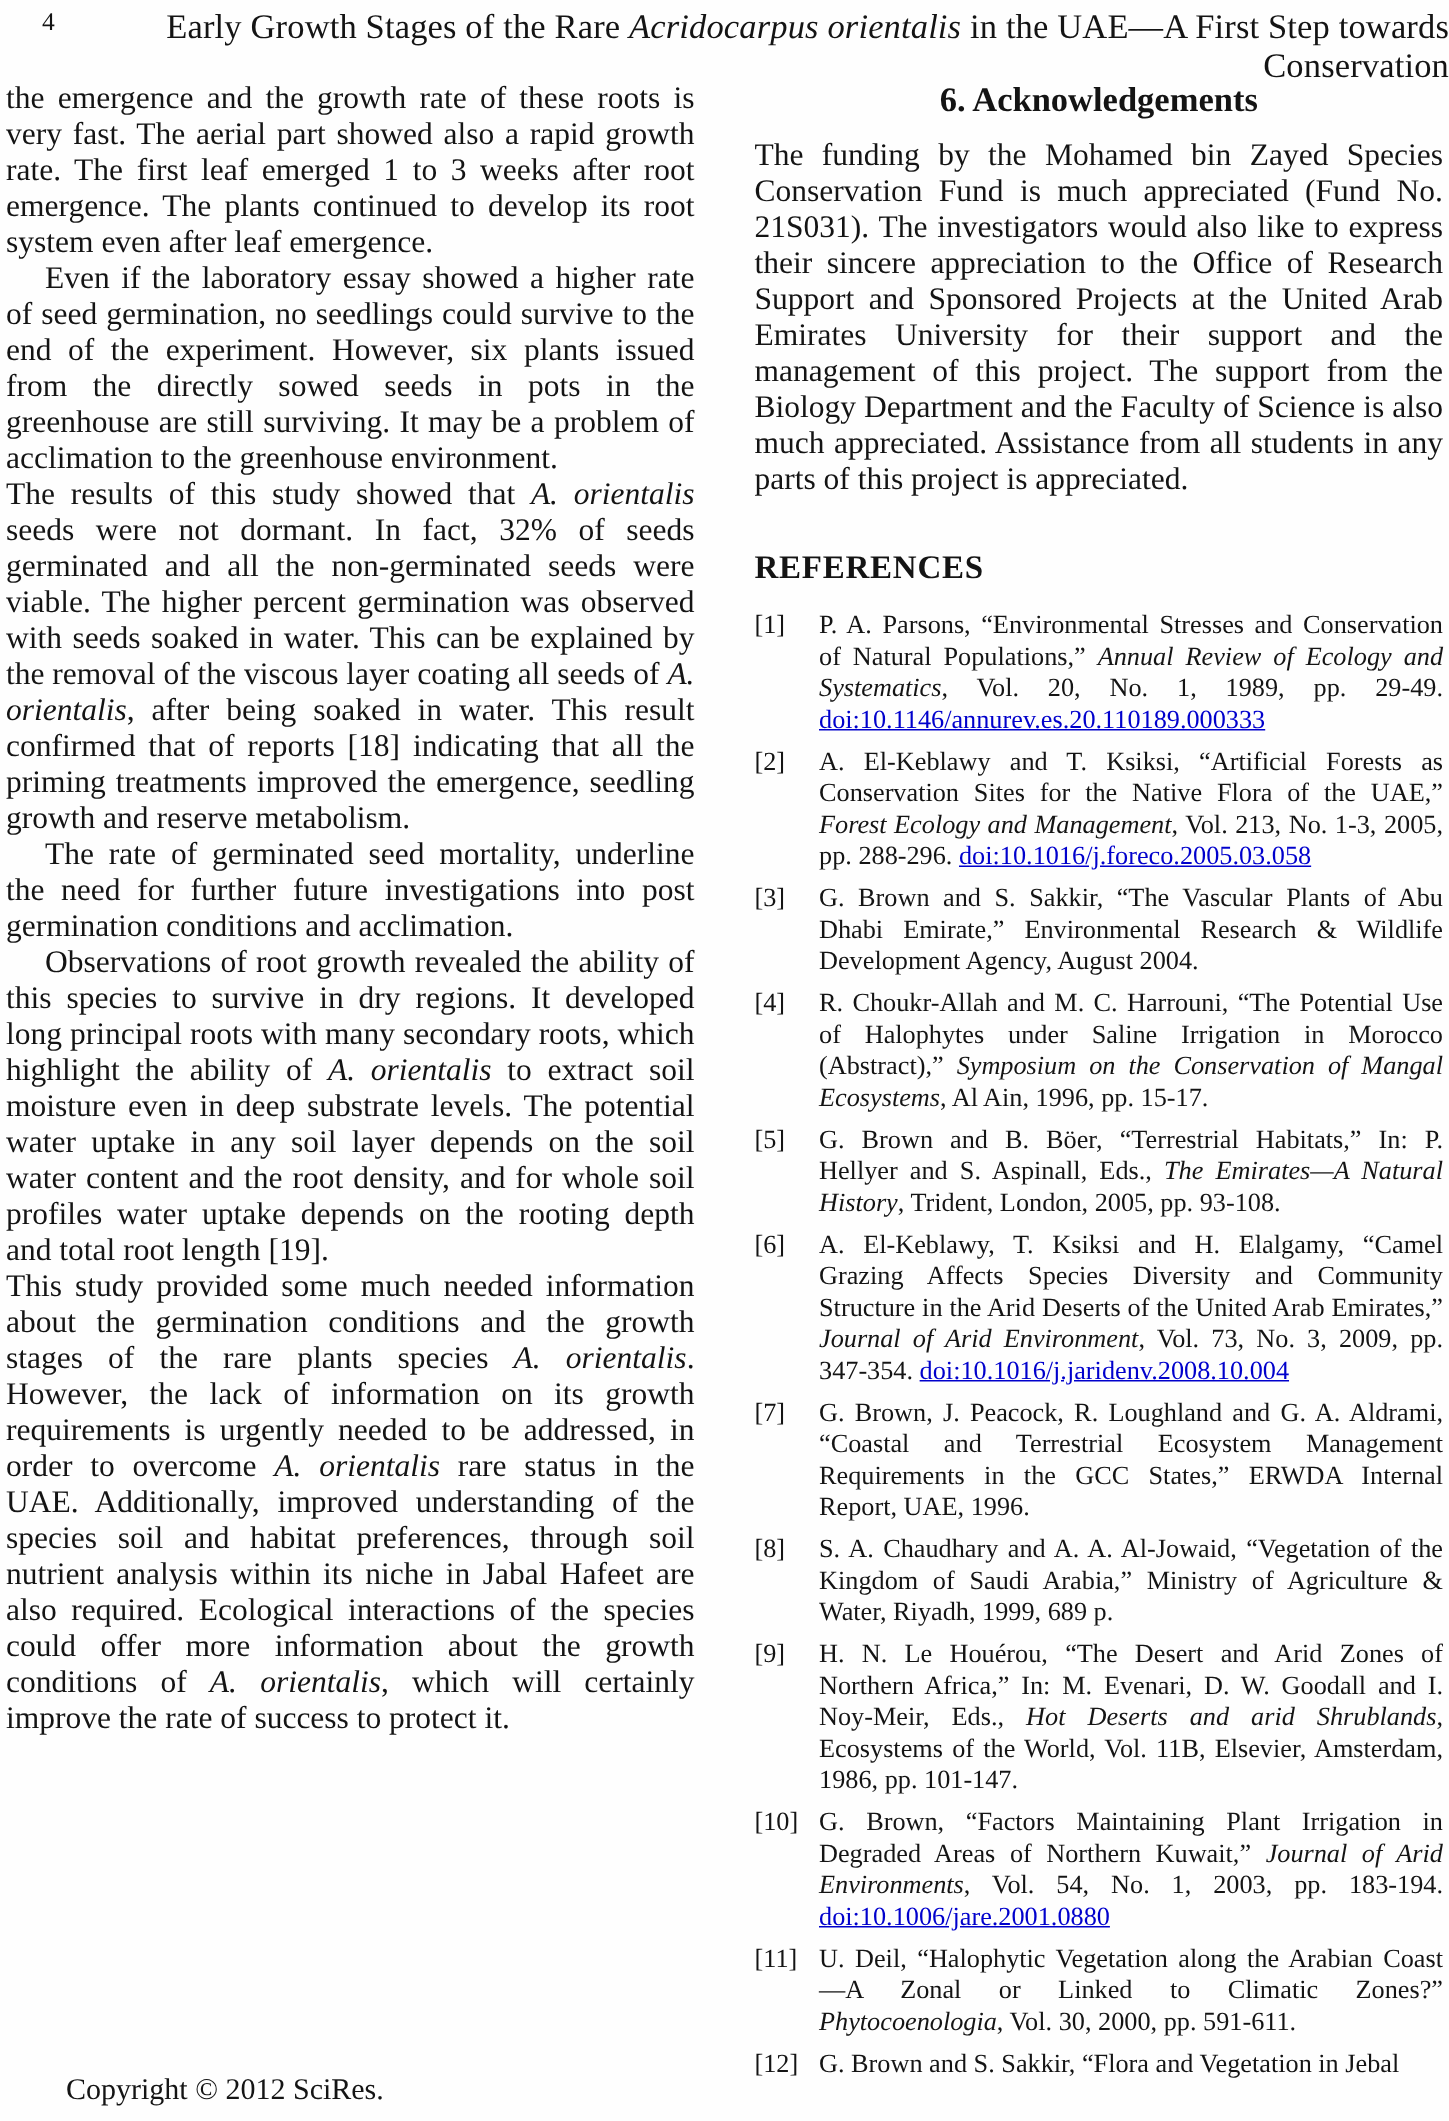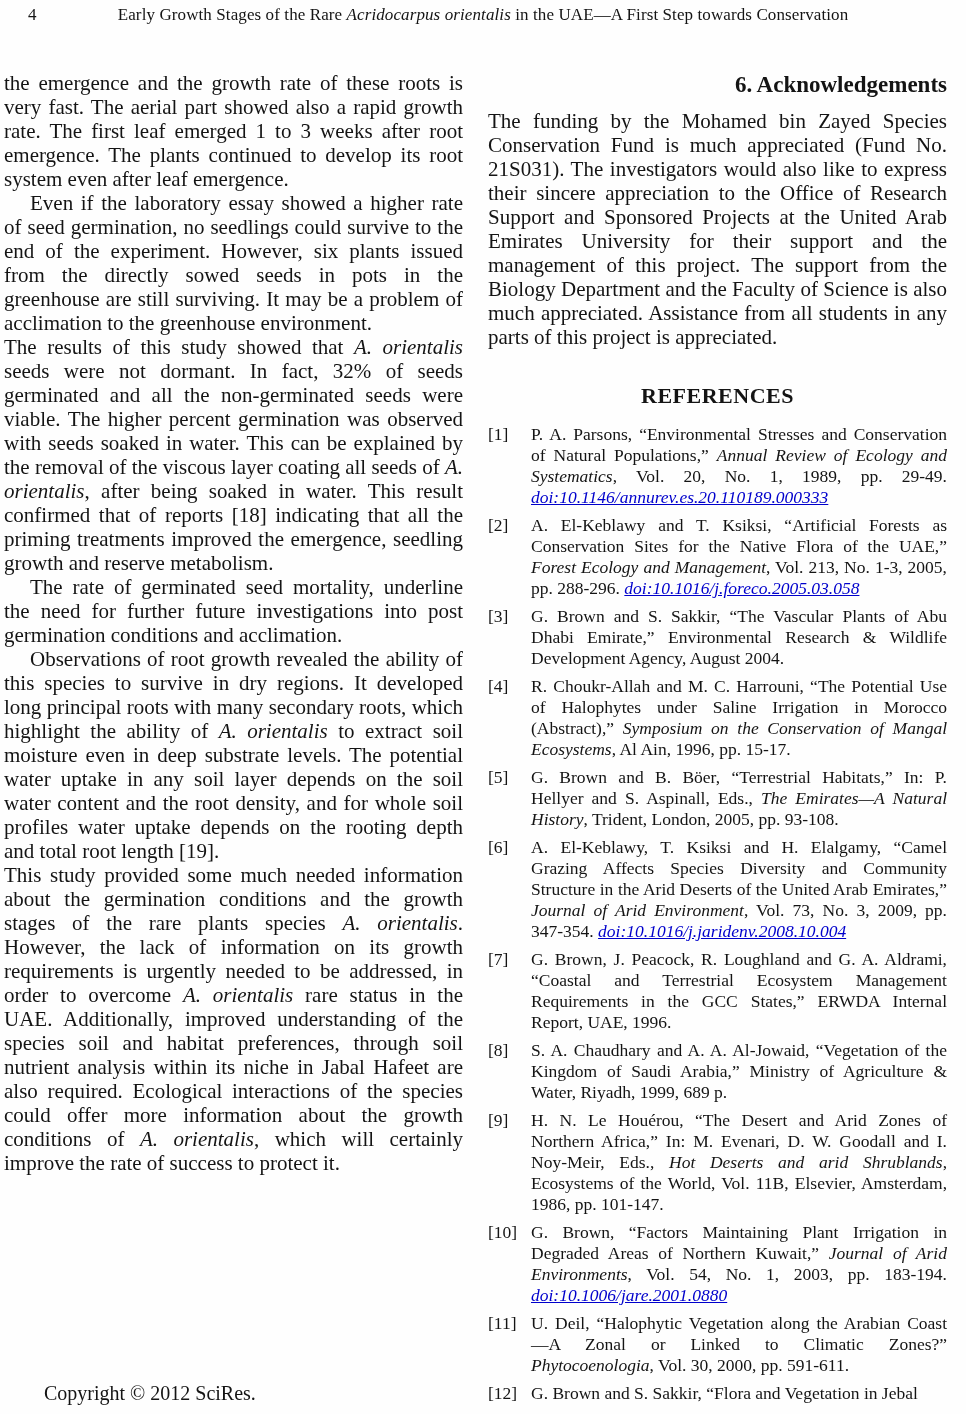--- a/index.html
+++ b/index.html
@@ -5,44 +5,44 @@
   * { margin:0; padding:0; box-sizing:border-box; }
   html,body { background:#ffffff; }
   body { font-family:"Liberation Serif", serif; color:#141414; }
   .page {
     position:relative; width:966px; height:1414px;
     background:#fefefe; overflow:hidden;
   }
   
   .page-header { position:absolute; top:5px; left:0; width:100%; height:24px; }
   .page-num { position:absolute; left:28px; top:0; font-size:17px; }
-  .running-title { display:block; text-align:center; font-size:17px; letter-spacing:0.1px; }
+  .running-title { display:block; text-align:right; font-size:23px; letter-spacing:0.1px; }
   .running-title .it { font-style:italic; }
   
-  .columns { position:absolute; top:71px; left:4px; width:958px; display:flex; gap:25px; }
+  .columns { position:absolute; top:53px; left:4px; width:958px; display:flex; gap:40px; }
   .col { width:459px; font-size:21px; line-height:24px; text-align:justify; }
   .para { margin:0; }
   .para.indent { text-indent:26px; }
   .it { font-style:italic; }
   h2.sec {
     font-size:23px; line-height:28px; font-weight:bold;
-    text-align:right; margin:21px 0 12px 0; text-indent:0;
+    text-align:center; margin:21px 0 12px 0; text-indent:0;
   }
   .col-right h2.sec.first { margin-top:0; margin-bottom:10px; }
   .refs-heading {
-    text-align:center; font-size:22px; line-height:26px; font-weight:bold;
+    text-align:left; font-size:22px; line-height:26px; font-weight:bold;
     margin:34px 0 15px 0; letter-spacing:0.5px;
   }
   .ref {
     display:flex; margin-bottom:7px;
     font-size:17.5px; line-height:21px; text-align:justify;
   }
   .ref-label { flex:0 0 43px; }
   .ref-text { flex:1; }
-  .doi-link { color:var(--link-color,#0000cc); text-decoration:underline; cursor:pointer; word-break:keep-all;font-style:italic; }
+  .doi-link { color:var(--link-color,#0000cc); text-decoration:underline; cursor:pointer; word-break:keep-all; }
   
   .page-footer {
     position:absolute; top:1382px; left:20px; width:958px;
     display:flex; justify-content:space-between; align-items:center;margin-left:24px;
   }
   .copyright { font-size:20px; }
   .journal-code { font-size:19px; font-weight:bold; font-style:italic; margin-right:2px; }
 </style>
 </head>
 <body>

